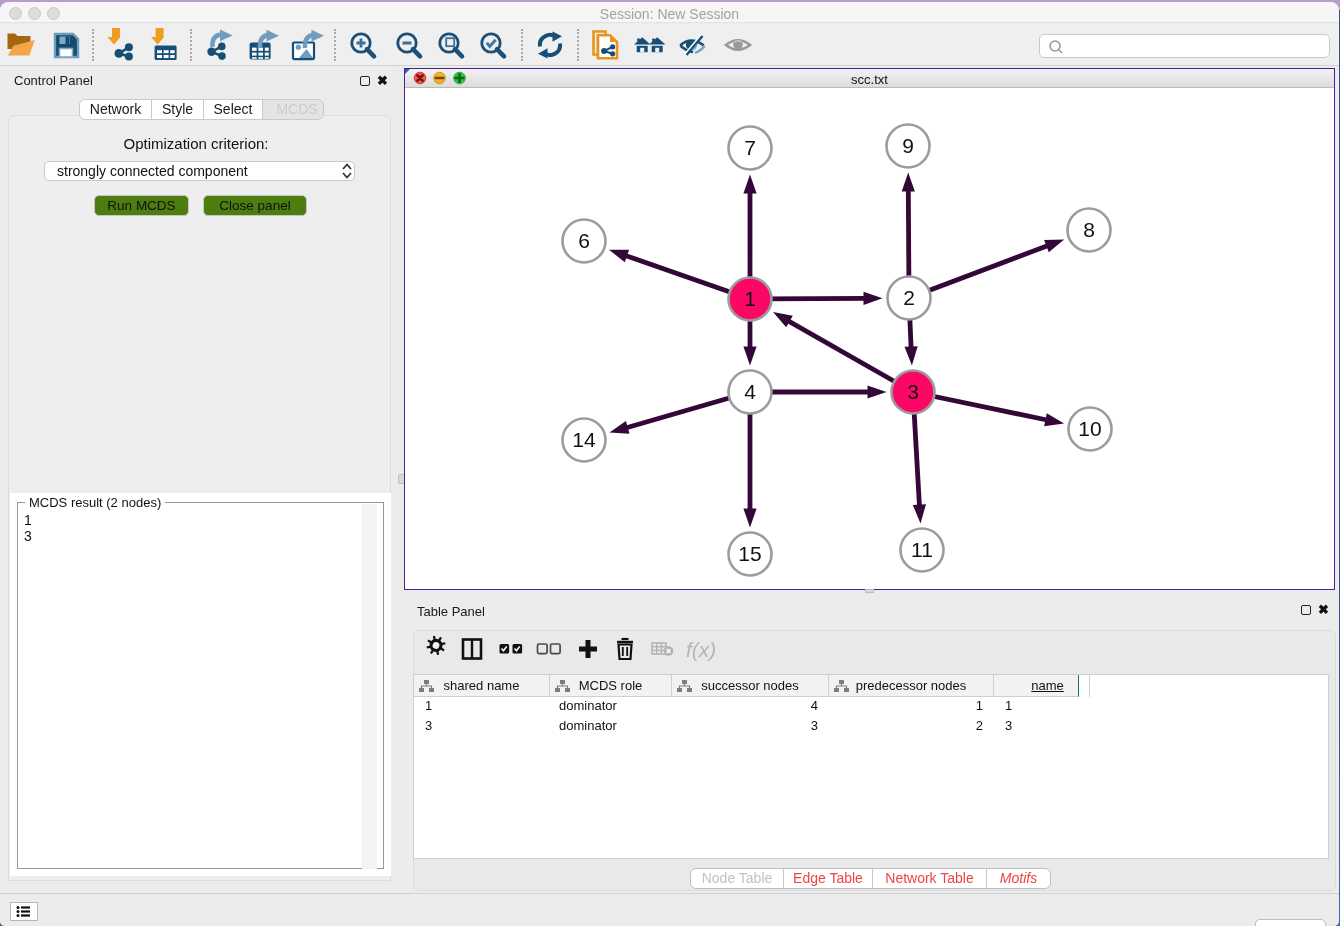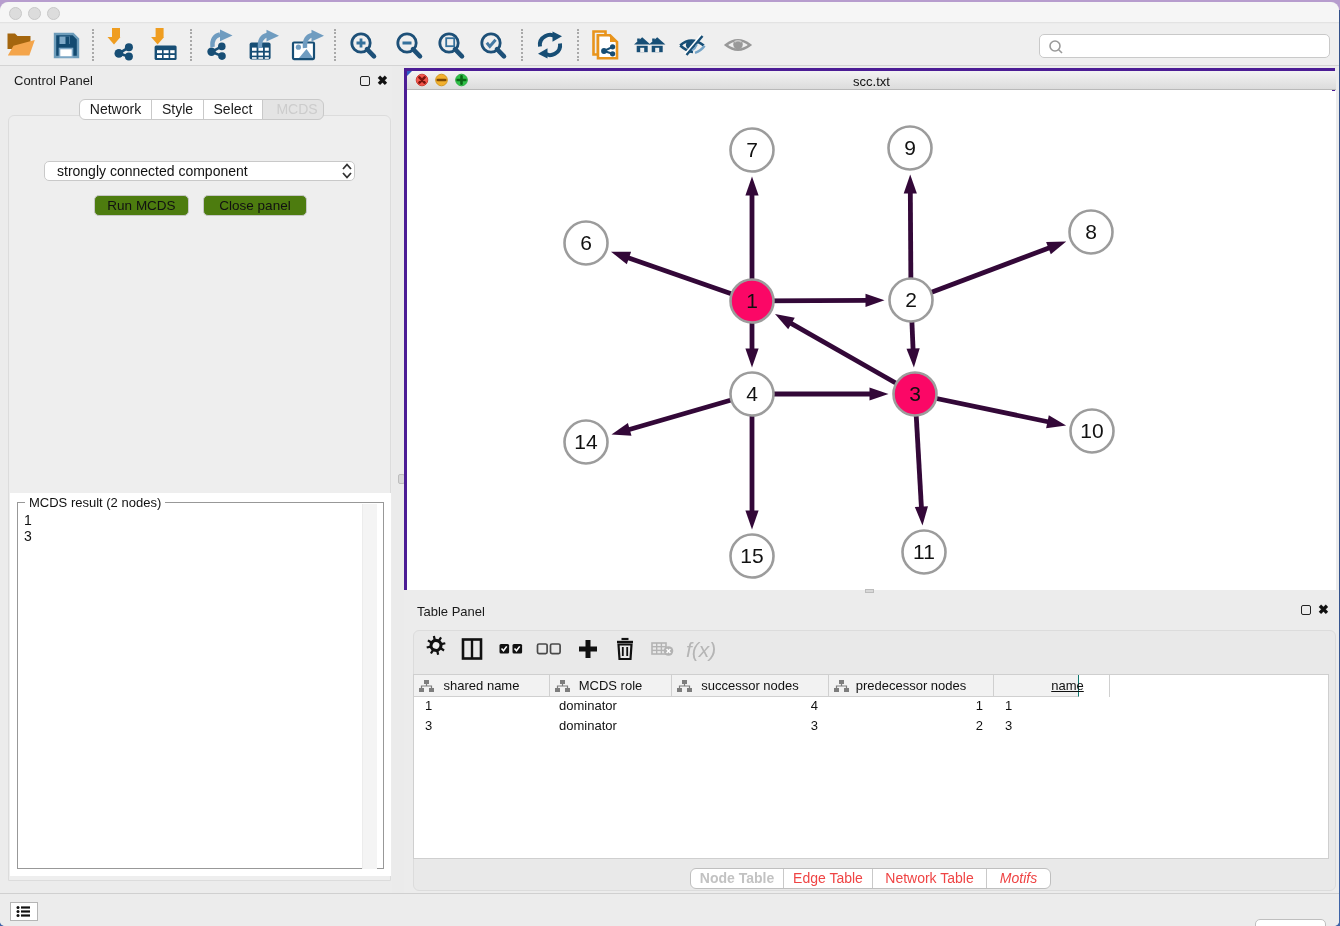--- a/index.html
+++ b/index.html
@@ -27,21 +27,21 @@
 select.crit { position:absolute; left:44px; top:95px; width:311px; height:20px; font-size:14px; border:1px solid #c9c9c9; border-radius:5px; background:#fff; padding-left:12px; -webkit-appearance:none; appearance:none; color:#111; font-family:"Liberation Sans",sans-serif; }
 .btn { position:absolute; top:129px; height:21px; background:#4d7c0f; border:1px solid #c6c6c6; border-radius:5px; font-size:13.5px; color:#111; text-align:center; line-height:19px; }
 #mcdsgrp { position:absolute; left:17px; top:436px; width:367px; height:367px; border:1px solid #989898; background:#fff; }
 #mcdslbl { position:absolute; left:7px; top:-8px; background:#fff; padding:0 4px; font-size:13px; color:#111; }
 #mcdstxt { position:absolute; left:6px; top:9px; font-size:14px; color:#111; line-height:16px; }
 #mcdssb { position:absolute; right:6px; top:1px; width:15px; height:365px; background:#f4f4f4; border-left:1px solid #ececec; }
 
 #vdiv { position:absolute; left:392px; top:64px; width:12px; height:827px; background:#ebebeb; }
 #vdivh { position:absolute; left:398px; top:472px; width:7px; height:10px; background:#d8d8d8; border:1px solid #bdbdbd; border-radius:2px; }
 
-#netwin { position:absolute; left:404px; top:66px; width:931px; height:522px; background:#fff; border:3px solid #4c1d95; }
+#netwin { position:absolute; left:404px; top:66px; width:931px; height:522px; background:#fff; border:1px solid #4c1d95; }
 #nettitle { position:absolute; left:0; top:0; width:929px; height:19px; background:linear-gradient(#f3f3f3,#dcdcdc); border-bottom:1px solid #b9b9b9; }
 #netname { position:absolute; top:3px; width:100%; text-align:center; font-size:13px; color:#111; }
 #canvas { position:absolute; left:0; top:20px; width:929px; height:499px; background:#fff; }
 #hdivh { position:absolute; left:865px; top:587px; width:9px; height:4px; background:#d8d8d8; border:1px solid #bdbdbd; }
 
 #tp { position:absolute; left:404px; top:592px; width:936px; height:299px; background:#ececec; }
 #tpframe { position:absolute; left:9px; top:36px; width:923px; height:261px; background:#e9e9e9; border:1px solid #dcdcdc; border-radius:6px; }
 #tbl { position:absolute; left:413px; top:672px; width:916px; height:185px; background:#fff; border:1px solid #cfcfcf; }
 #thead { position:absolute; left:0; top:0; width:665px; height:22px; background:#f2f2f2; border-bottom:1px solid #d0d0d0; border-right:1px solid #0f766e; }
 .th { position:absolute; top:0; height:22px; border-right:1px solid #d0d0d0; font-size:13px; color:#111; text-align:center; line-height:21px; }
@@ -55,20 +55,21 @@
 svg text { font-family:"Liberation Sans",sans-serif; }
 </style>
 </head>
 <body>
 <div id="app">
 <div id="win">
   <div id="titlebar">
     <div class="tl" style="left:9px;"></div>
     <div class="tl" style="left:28px;"></div>
     <div class="tl" style="left:47px;"></div>
+    <div id="title">Session: New Session</div>
   </div>
   <div id="toolbar">
     <svg width="1340" height="42" viewBox="0 0 1340 42" style="position:absolute;left:0;top:0;">
 
       <g transform="translate(21,21)">
         <path d="M-13.5,-11.5 L-6,-11.5 L-3.5,-9 L9.5,-9 L9.5,4 L-13.5,4 Z" fill="#a4660e"></path>
         <path d="M-13.2,10.5 L-7.5,0.8 L13.8,-5 L8.3,10.5 Z" fill="#f4a54b"></path>
       </g>
 
       <g transform="translate(66,21)">
@@ -231,20 +232,21 @@
     <div class="phead" style="position:absolute;left:14px;top:7px;">Control Panel</div>
     <div class="sqico" style="left:360px;top:10px;"></div>
     <div class="xico" style="left:377px;top:7px;">✖</div>
     <div id="cpframe">
           <div id="cpwhite"></div>
         </div>
     <div class="tab" style="left:79px;width:73px;border-radius:6px 0 0 6px;">Network</div>
     <div class="tab" style="left:151px;width:53px;">Style</div>
     <div class="tab" style="left:203px;width:60px;">Select</div>
     <div class="tab" style="left:262px;width:62px;background:#e4e4e4;color:#ccc;border-radius:0 6px 6px 0;padding-left:8px;">MCDS</div>
+    <div style="position:absolute;left:0;top:69px;width:392px;text-align:center;font-size:15px;color:#111;">Optimization criterion:</div>
     <select class="crit"><option>strongly connected component</option></select>
     <svg width="14" height="16" viewBox="0 0 14 16" style="position:absolute;left:340px;top:97px;">
           <path d="M3 6 L7 1.5 L11 6" fill="none" stroke="#333" stroke-width="1.8"></path>
           <path d="M3 10 L7 14.5 L11 10" fill="none" stroke="#333" stroke-width="1.8"></path>
         </svg>
     <div class="btn" style="left:94px;width:95px;">Run MCDS</div>
     <div class="btn" style="left:203px;width:104px;">Close panel</div>
     <div id="mcdsgrp">
       <div id="mcdslbl">MCDS result (2 nodes)</div>
       <div id="mcdstxt">1<br>3</div>
@@ -385,21 +387,21 @@
 
       <text x="268" y="31" font-family="Liberation Serif" font-style="italic" font-size="21" fill="#b5b5b5">f(x)</text>
     </svg>
   </div>
   <div id="tbl">
     <div id="thead">
       <div class="th" style="left:0;width:136px;">shared name</div>
       <div class="th" style="left:136px;width:122px;">MCDS role</div>
       <div class="th" style="left:258px;width:157px;">successor nodes</div>
       <div class="th" style="left:415px;width:165px;">predecessor nodes</div>
-      <div class="th" style="left:612px;width:84px;text-decoration:underline;">name</div>
+      <div class="th" style="left:592px;width:84px;text-decoration:underline;">name</div>
       <svg width="664" height="22" viewBox="0 0 664 22" style="position:absolute;left:0;top:0;">
         <g fill="#7d7d7d">
           <g id="oc">
                 <rect x="10" y="5" width="5" height="4"></rect>
                 <rect x="5" y="13" width="5" height="4"></rect>
                 <rect x="15" y="13" width="5" height="4"></rect>
                 <path d="M12.5,9 L12.5,11 L7.5,11 L7.5,13 M12.5,11 L17.5,11 L17.5,13" fill="none" stroke="#7d7d7d" stroke-width="1.2"></path>
               </g>
           <use href="#oc" x="136"></use>
           <use href="#oc" x="258"></use>
@@ -412,21 +414,21 @@
     <div class="td" style="left:258px;top:21.5px;width:146px;text-align:right;">4</div>
     <div class="td" style="left:415px;top:21.5px;width:154px;text-align:right;">1</div>
     <div class="td" style="left:591px;top:21.5px;">1</div>
     <div class="td" style="left:11px;top:41.5px;">3</div>
     <div class="td" style="left:145px;top:41.5px;">dominator</div>
     <div class="td" style="left:258px;top:41.5px;width:146px;text-align:right;">3</div>
     <div class="td" style="left:415px;top:41.5px;width:154px;text-align:right;">2</div>
     <div class="td" style="left:591px;top:41.5px;">3</div>
   </div>
   <div id="tabstrip">
-    <div class="btab" style="left:0;width:93px;color:#c2c2c2;font-weight:bold;">Node Table</div>
+    <div class="btab" style="left:0;width:93px;color:#c2c2c2;">Node Table</div>
     <div class="btab" style="left:93px;width:89px;">Edge Table</div>
     <div class="btab" style="left:182px;width:114px;">Network Table</div>
     <div class="btab" style="left:296px;width:63px;border-right:none;font-style:italic;">Motifs</div>
   </div>
   <div id="status">
     <div id="listbtn">
           <svg width="26" height="17" viewBox="0 0 26 17" style="position:absolute;left:0;top:0;">
             <circle cx="7" cy="4.5" r="1.5" fill="#111"></circle>
             <circle cx="7" cy="8.5" r="1.5" fill="#111"></circle>
             <circle cx="7" cy="12.5" r="1.5" fill="#111"></circle>

